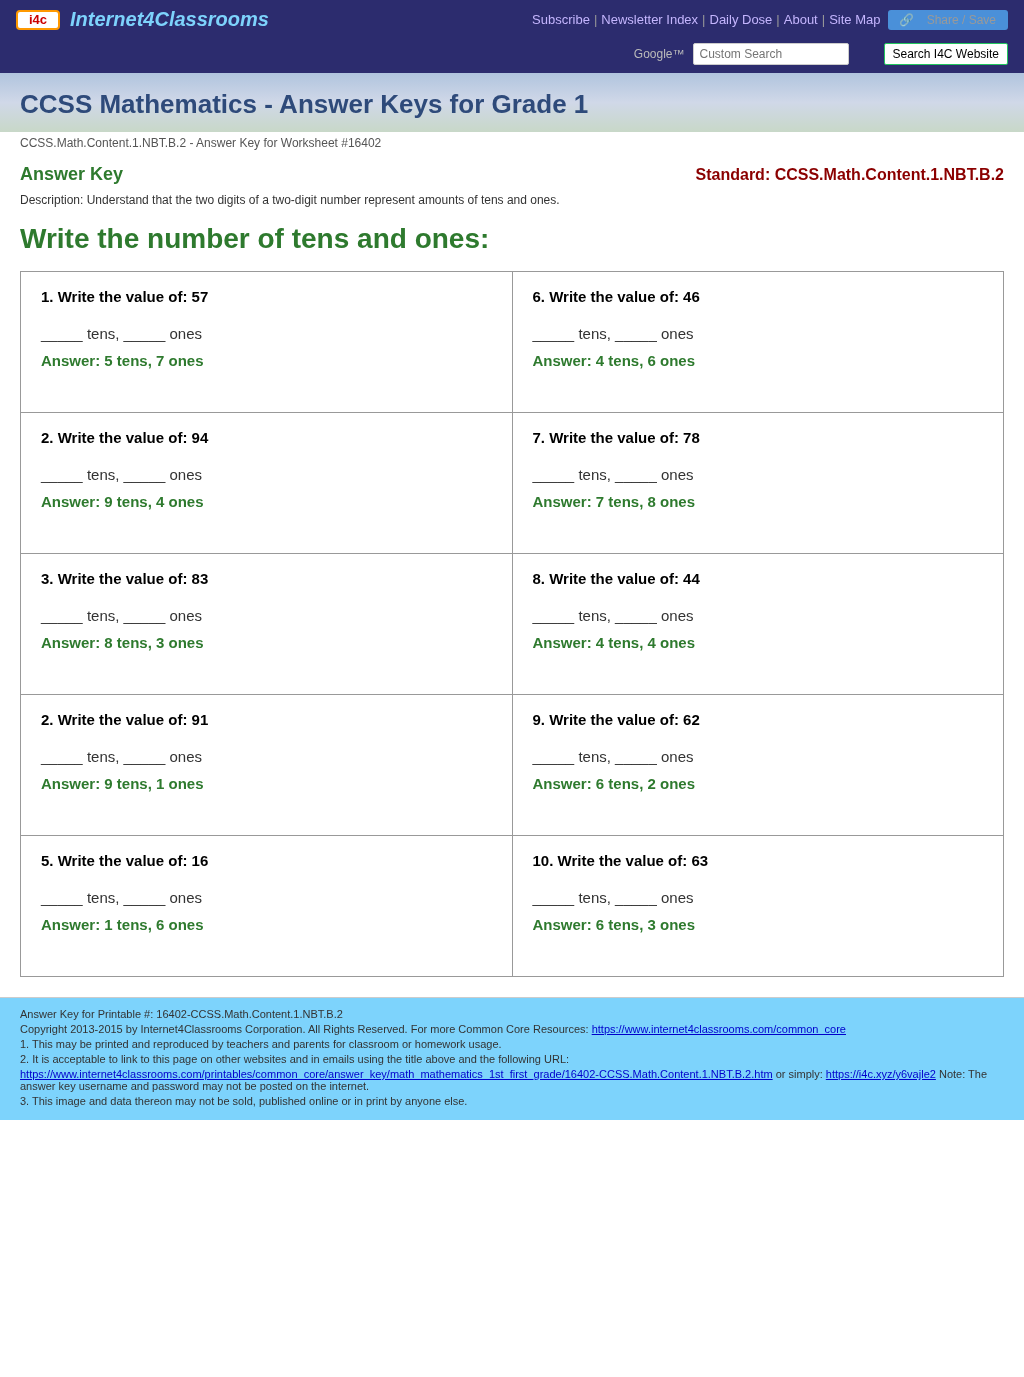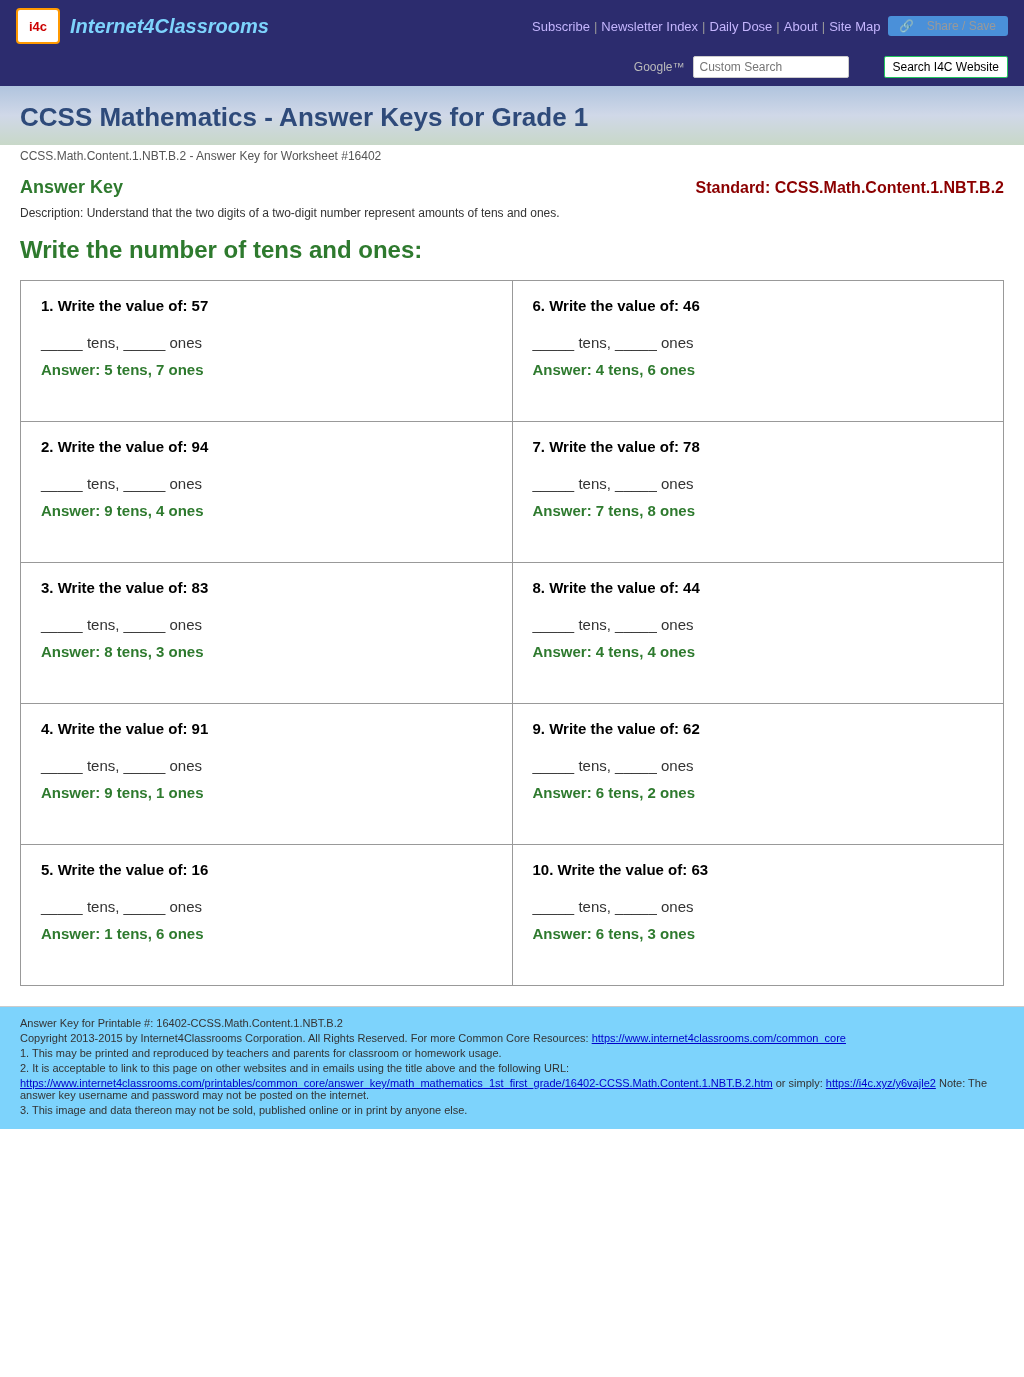--- a/index.html
+++ b/index.html
@@ -16,21 +16,21 @@
     #logo-area {
       display: flex;
       align-items: center;
       gap: 10px;
     }
     #logo-box {
       background: #fff;
       border: 2px solid #f90;
       border-radius: 4px;
       width: 44px;
-      height: 36px;
+      height: 20px;
       display: flex;
       align-items: center;
       justify-content: center;
       font-weight: bold;
       color: #c00;
       font-size: 13px;
     }
     #site-name {
       color: #7dd3fc;
       font-size: 20px;
@@ -131,21 +131,21 @@
     }
 
     #description {
       font-size: 12px;
       color: #333;
       margin-bottom: 16px;
     }
 
     #worksheet-title {
       color: #2e7a2e;
-      font-size: 24px;
+      font-size: 28px;
       margin-bottom: 16px;
     }
 
     
     #problems-grid {
       border: 1px solid #999;
       width: 100%;
     }
     .problem-row {
       display: flex;
@@ -276,21 +276,21 @@
       </div>
       <div class="problem-cell">
         <div class="problem-question">8. Write the value of: 44</div>
         <div class="blank-line">_____ tens, _____ ones</div>
         <div class="answer-line">Answer: 4 tens, 4 ones</div>
       </div>
     </div>
 
     <div class="problem-row">
       <div class="problem-cell">
-        <div class="problem-question">4. Write the value of: 91</div>
+        <div class="problem-question">2. Write the value of: 91</div>
         <div class="blank-line">_____ tens, _____ ones</div>
         <div class="answer-line">Answer: 9 tens, 1 ones</div>
       </div>
       <div class="problem-cell">
         <div class="problem-question">9. Write the value of: 62</div>
         <div class="blank-line">_____ tens, _____ ones</div>
         <div class="answer-line">Answer: 6 tens, 2 ones</div>
       </div>
     </div>
 

